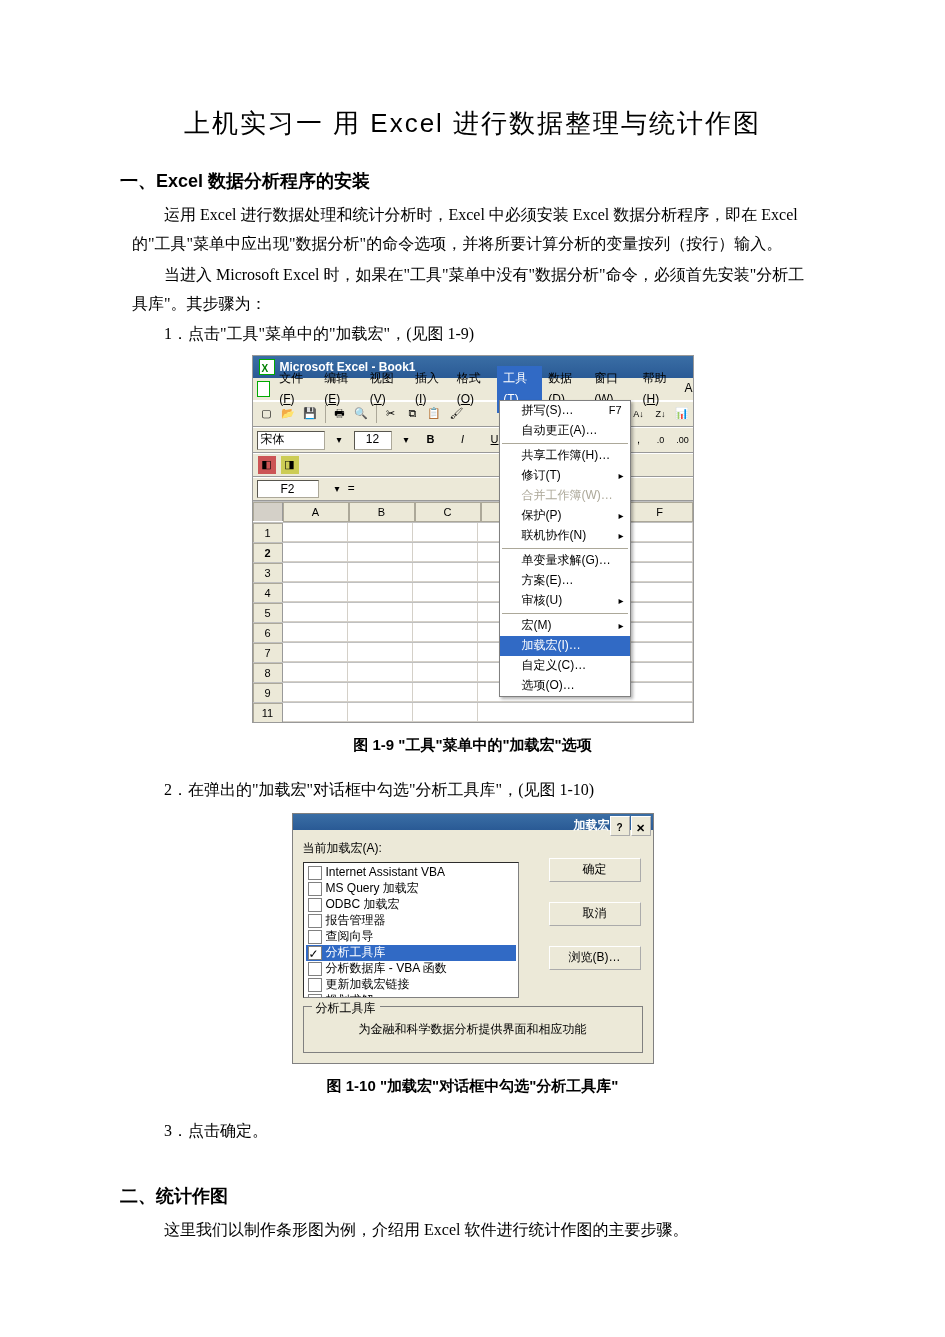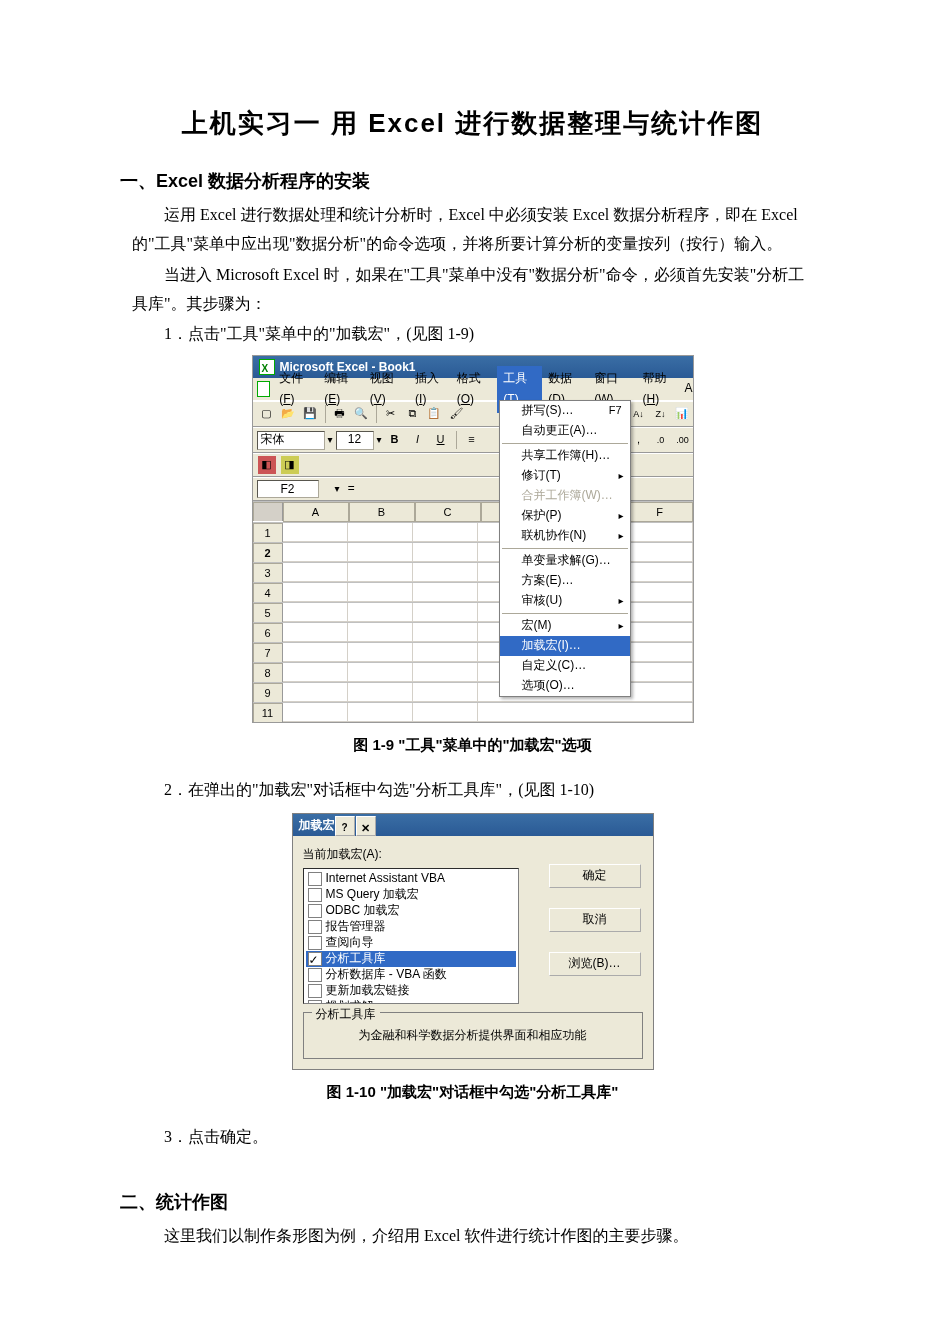--- a/index.html
+++ b/index.html
@@ -16,21 +16,21 @@
     min-height: 1337px;
     margin: 0 auto;
     padding: 100px 120px 60px 120px;
     box-sizing: border-box;
     background: #fff;
   }
   .title {
     text-align: center;
     font-family: "SimHei", "黑体", sans-serif;
     font-size: 26px;
-    font-weight: bold;
+    font-weight: normal;
     letter-spacing: 2px;
     margin-bottom: 18px;
   }
   .h1 {
     font-family: "SimHei", "黑体", sans-serif;
     font-size: 18px;
     font-weight: bold;
     margin: 14px 0 4px 0;
   }
   .para {
@@ -119,21 +119,21 @@
   }
   .sep { width:1px; height:18px; background:#aca899; margin:0 2px;}
   .toolbar2 {
     background: #ece9d8;
     border-top: 1px solid #fff;
     border-bottom: 1px solid #999;
     height: 24px;
     display: flex;
     align-items: center;
     padding-left: 4px;
-    gap: 3px;
+    gap: 12px;
   }
   .fontbox, .sizebox {
     background: #fff;
     border: 1px inset #aca899;
     height: 17px;
     font-size: 12px;
     padding: 0 3px;
     display:flex; align-items:center;
   }
   .fontbox { width:60px; }
@@ -223,24 +223,24 @@
     width: 360px;
     margin: 8px auto 4px auto;
     border: 1px solid #808080;
     background: #ece9d8;
     font-family: "SimSun","宋体",Tahoma,Arial,sans-serif;
     font-size: 12px;
   }
   .fig2 .dlgbar {
     background: linear-gradient(#3a6ea5,#2a5a95);
     color:#fff;
-    height:22px; line-height:22px;
+    height:16px; line-height:22px;
     padding-left:6px;
     font-weight:bold;
-    display:flex; justify-content:flex-start;
+    display:flex; justify-content:flex-end;
   }
   .closebox {
     width:18px; height:18px;
     background:#ece9d8; border:1px outset #fff;
     text-align:center; margin:2px 2px 0 0;
     font-family:Arial; font-size:11px; color:#000;
   }
   .fig2 .body {
     padding: 8px 10px 10px 10px;
     position: relative;

